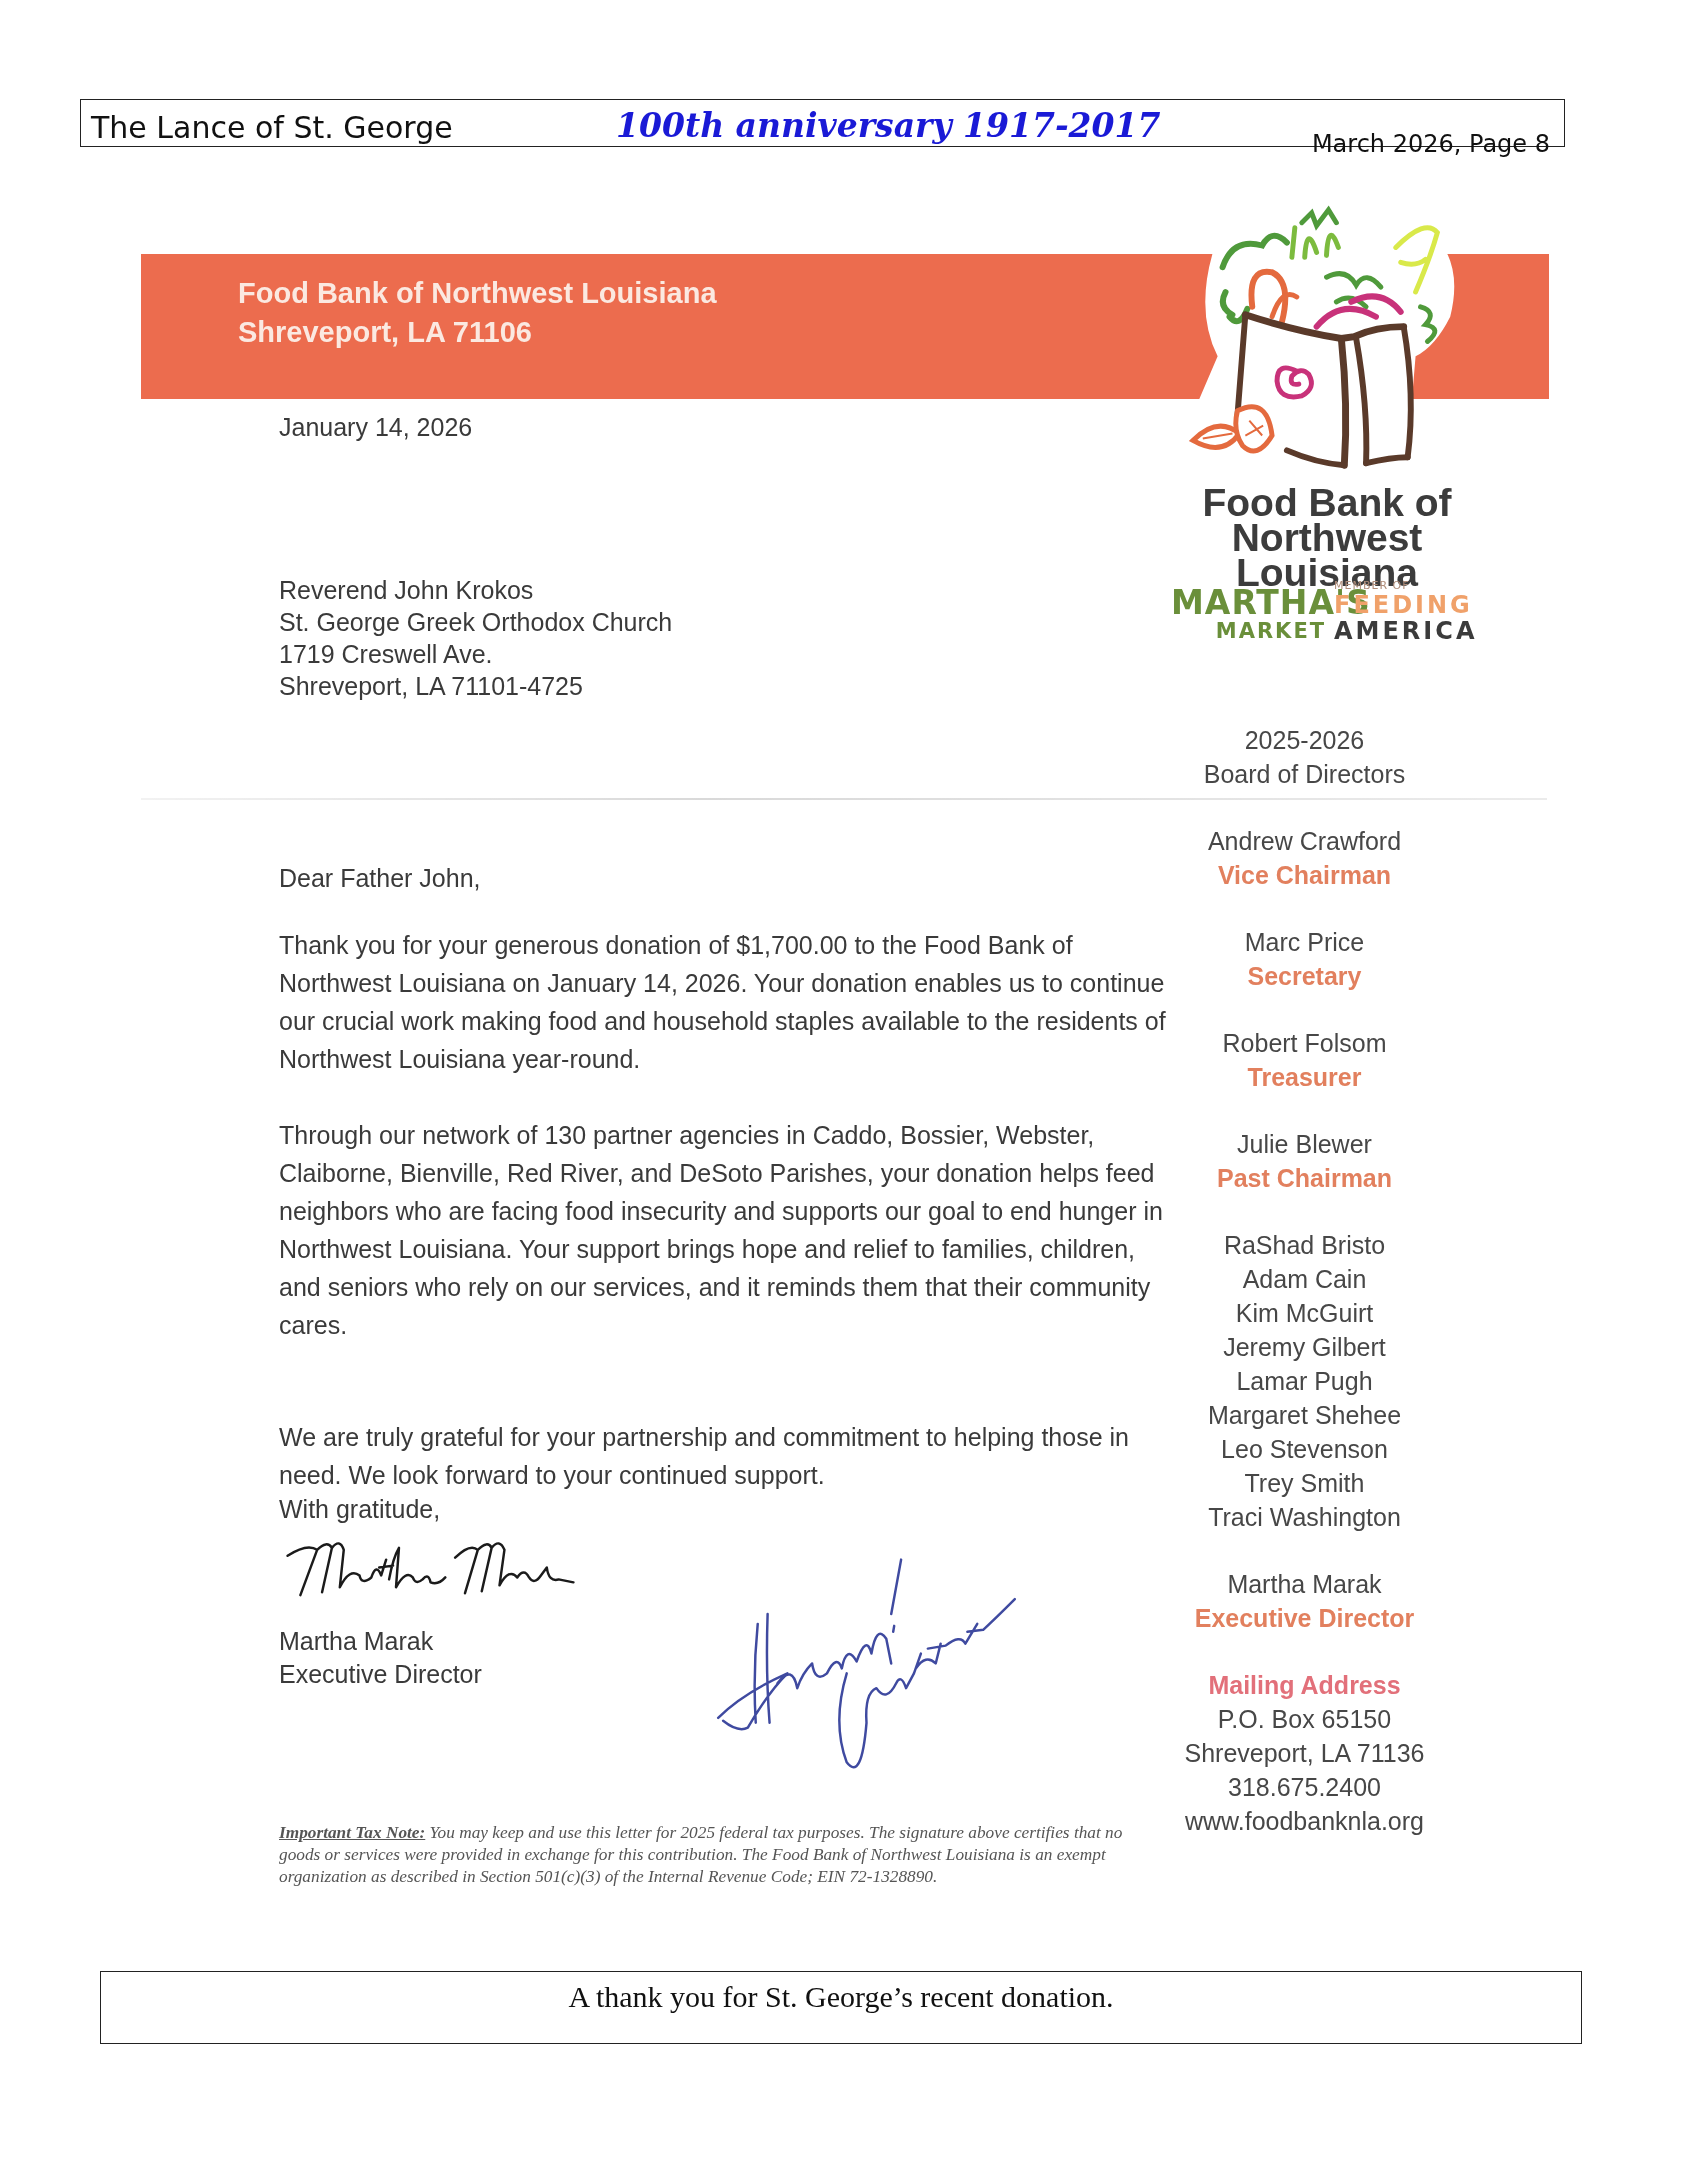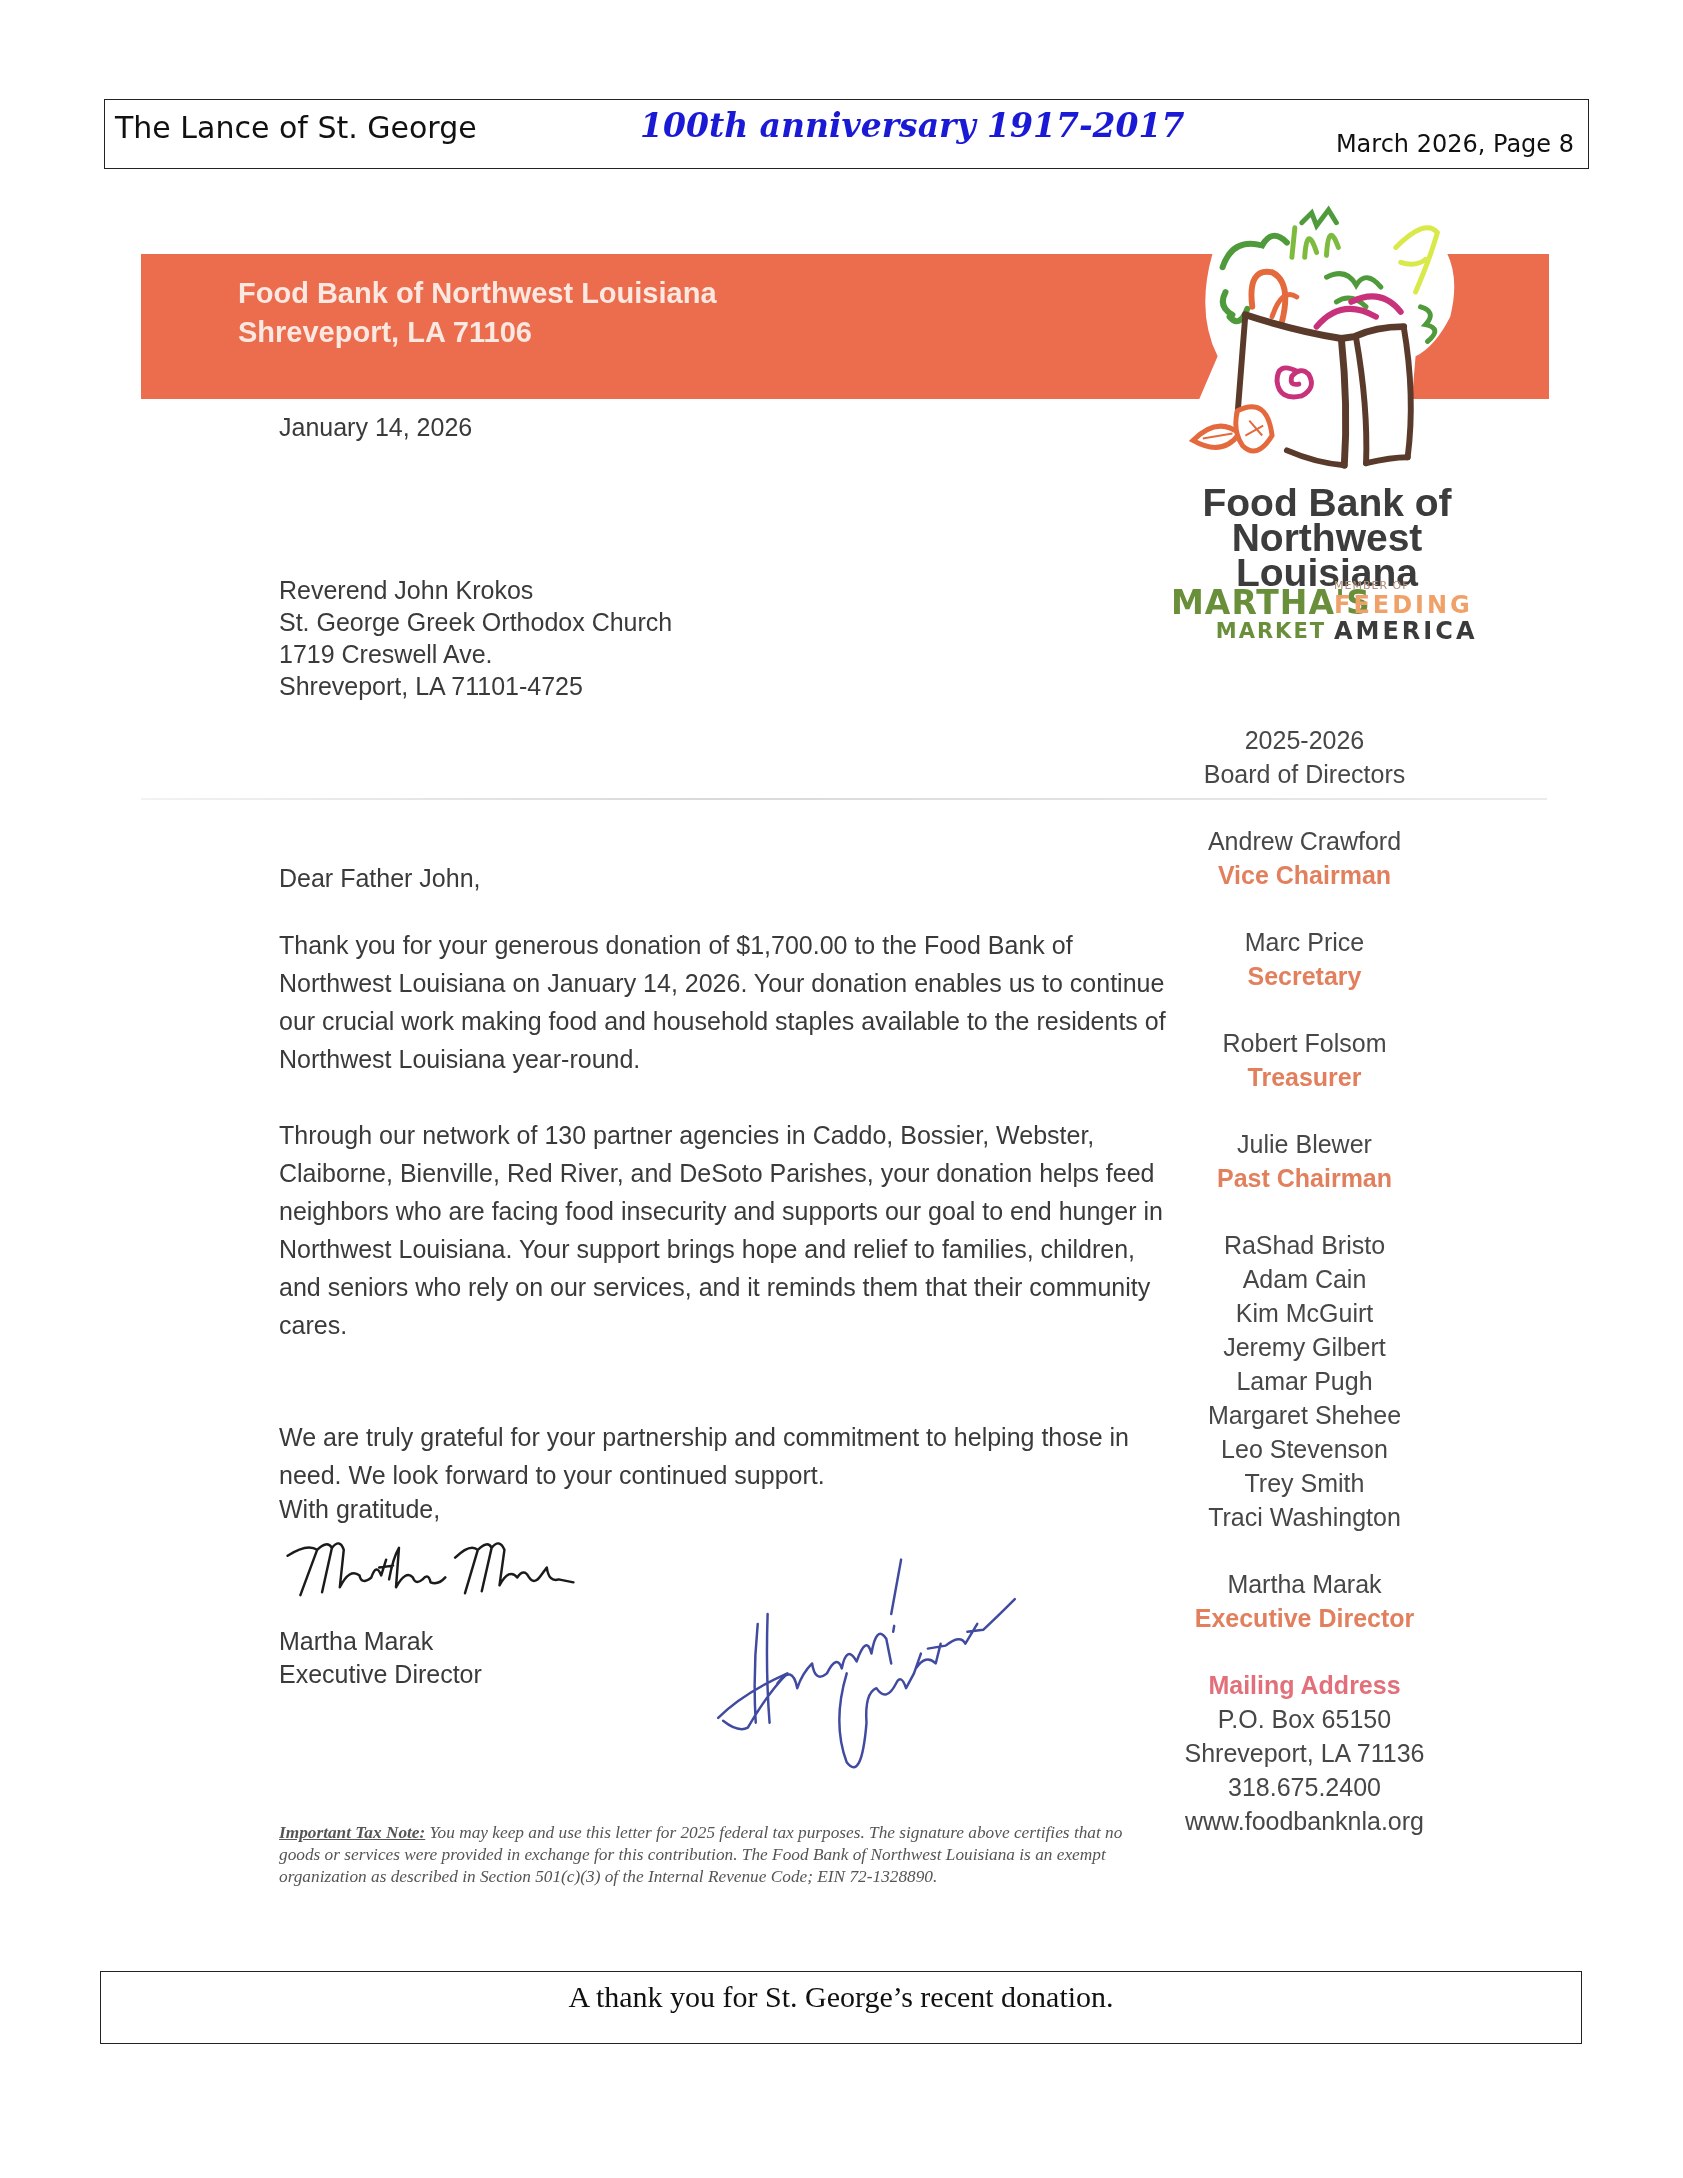--- a/index.html
+++ b/index.html
@@ -1,19 +1,19 @@
 <!DOCTYPE html>
 <html><head>
 <meta charset="utf-8">
 <style>
   html, body { margin: 0; padding: 0; background: #ffffff; }
   body { width: 1683px; height: 2178px; position: relative; overflow: hidden; font-family: "Liberation Sans", sans-serif; color: #333; }
 
   
-  .nl-header { position: absolute; left: 104px; top: 99px; width: 1485px; height: 70px; border: 1.5px solid #222; box-sizing: border-box; }
+  .nl-header { position: absolute; left: 80px; top: 99px; width: 1485px; height: 48px; border: 1.5px solid #222; box-sizing: border-box; }
   .nl-left { position: absolute; left: 10px; top: 10px; font-family: "DejaVu Sans", sans-serif; font-size: 30px; color: #111; }
   .nl-center { position: absolute; left: 535px; top: 6px; font-family: "DejaVu Serif", serif; font-style: italic; font-weight: bold; font-size: 33px; color: #1a1ad6; }
   .nl-right { position: absolute; right: 14px; top: 10px; font-family: "DejaVu Sans", sans-serif; font-size: 24px; color: #111; margin-top: 20px; }
 
   
   .band { position: absolute; left: 141px; top: 254px; width: 1408px; height: 145px; background: #ec6c4e; }
   .band-text { position: absolute; left: 97px; top: 20px; color: #fbe9e1; font-family: "Liberation Sans", sans-serif; font-weight: bold; font-size: 29px; line-height: 39px; }
 
   
   .logo { position: absolute; left: 1178px; top: 198px; width: 297px; height: 287px; }

